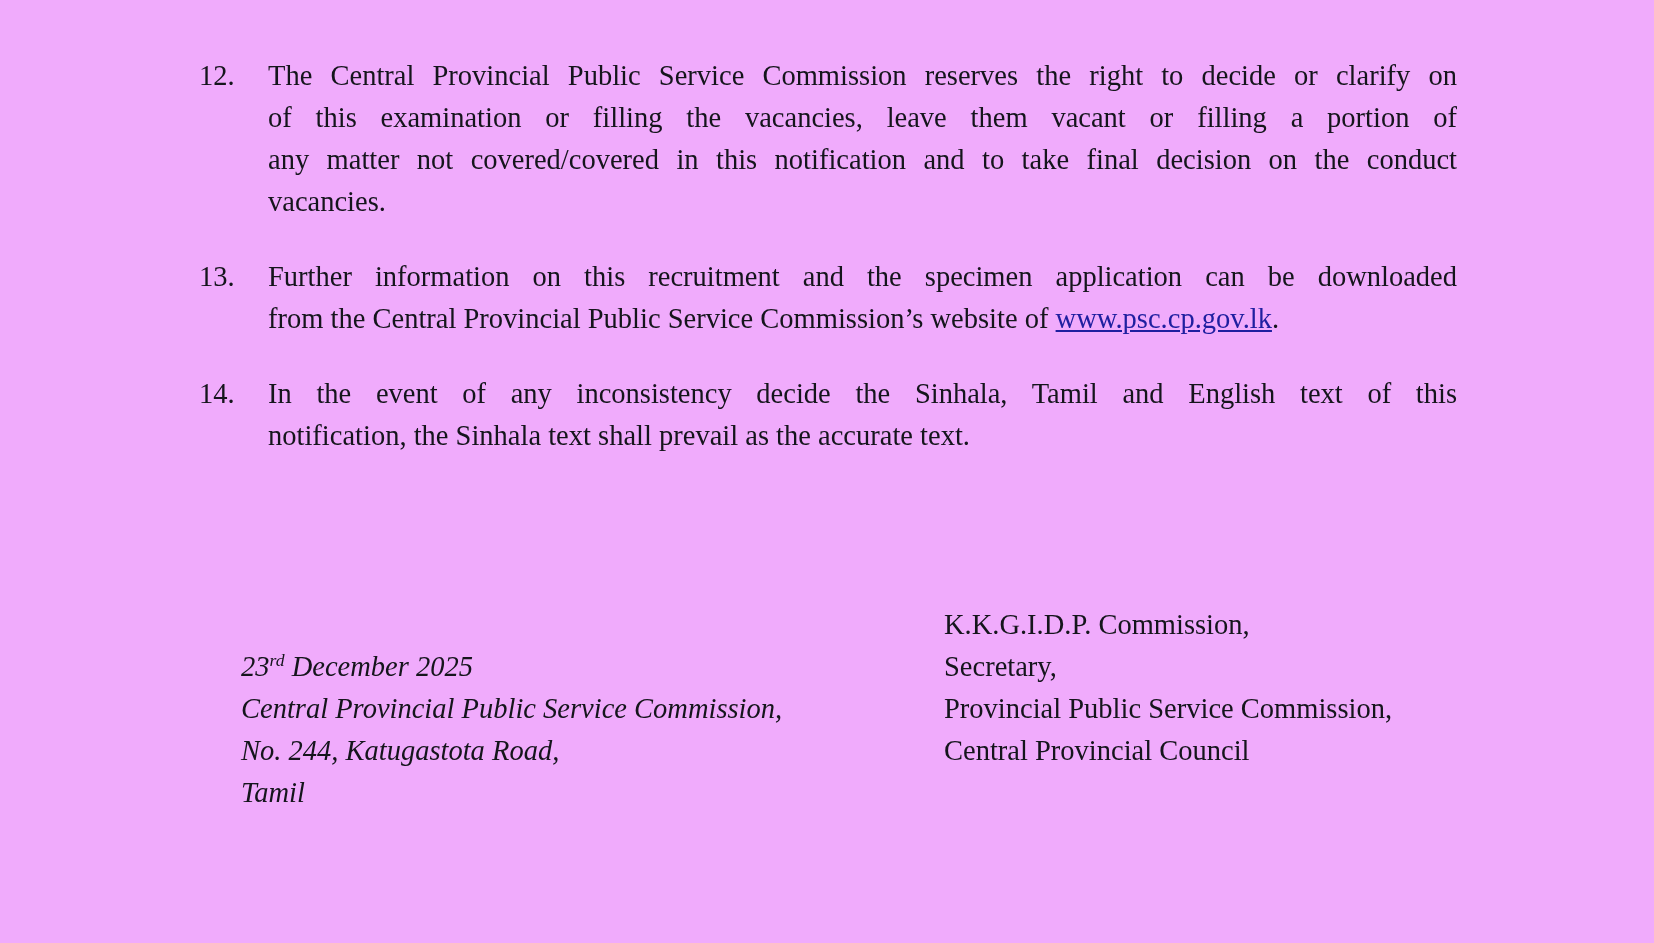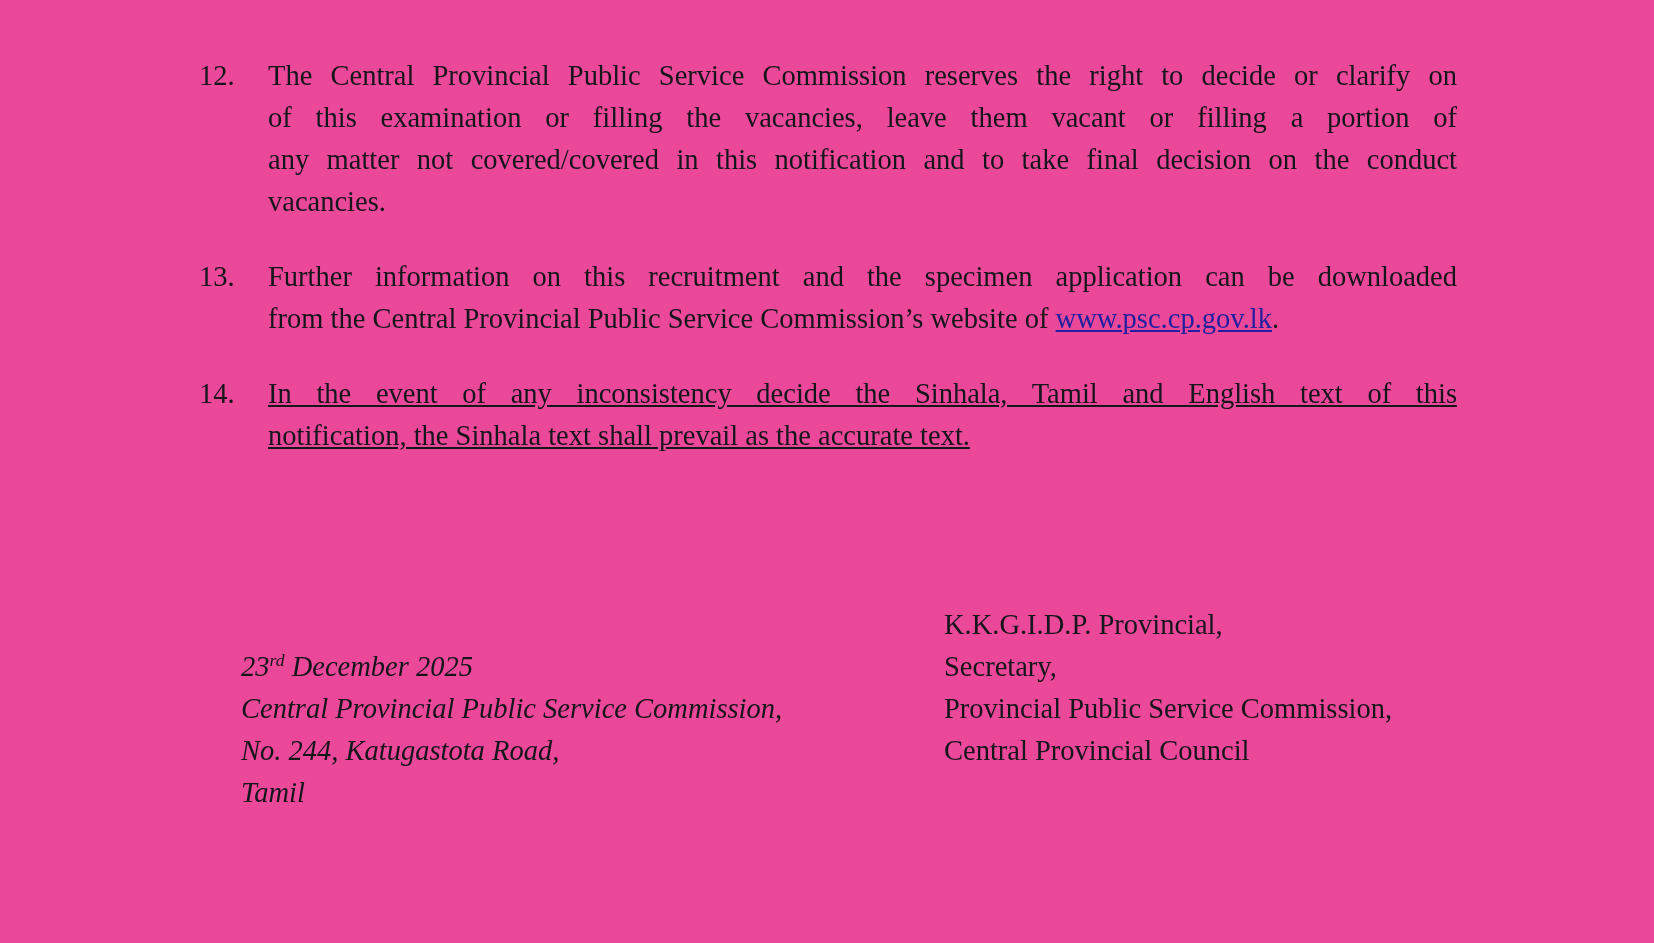--- a/index.html
+++ b/index.html
@@ -17,37 +17,37 @@
     color: #15151c;
     -webkit-font-smoothing: antialiased;
   }
 
   .page {
     position: absolute;
     left: 0;
     top: 0;
     width: 1654px;
     height: 943px;
-    background: #ec4899;
+    background: #f0abfc;
   }
 
   
   .clause-list {
     position: absolute;
     left: 199px;
     top: 55px;
     width: 1258px;
   }
 
   .clause {
     position: relative;
     padding-left: 69px;
     margin-bottom: 33px;
   }
-  .clause:last-child { margin-bottom: 12px; text-decoration: underline; }
+  .clause:last-child { margin-bottom: 12px; }
 
   .clause-number {
     position: absolute;
     left: 0;
     top: 0;
     width: 52px;
     font-size: 28.5px;
     line-height: 42px;
     text-align: left;
     white-space: nowrap;
@@ -151,21 +151,21 @@
   <div class="footer">
 
     <div class="sig-left">
       <span class="sig-line"><span>23</span><sup class="ordinal">rd</sup><span> December 2025</span></span>
       <span class="sig-line">Central Provincial Public Service Commission,</span>
       <span class="sig-line">No. 244, Katugastota Road,</span>
       <span class="sig-line">Tamil</span>
     </div>
 
     <div class="sig-right">
-      <span class="sig-line">K.K.G.I.D.P. Provincial,</span>
+      <span class="sig-line">K.K.G.I.D.P. Commission,</span>
       <span class="sig-line">Secretary,</span>
       <span class="sig-line">Provincial Public Service Commission,</span>
       <span class="sig-line">Central Provincial Council</span>
     </div>
 
   </div>
 
 </div>
 
 </body></html>

